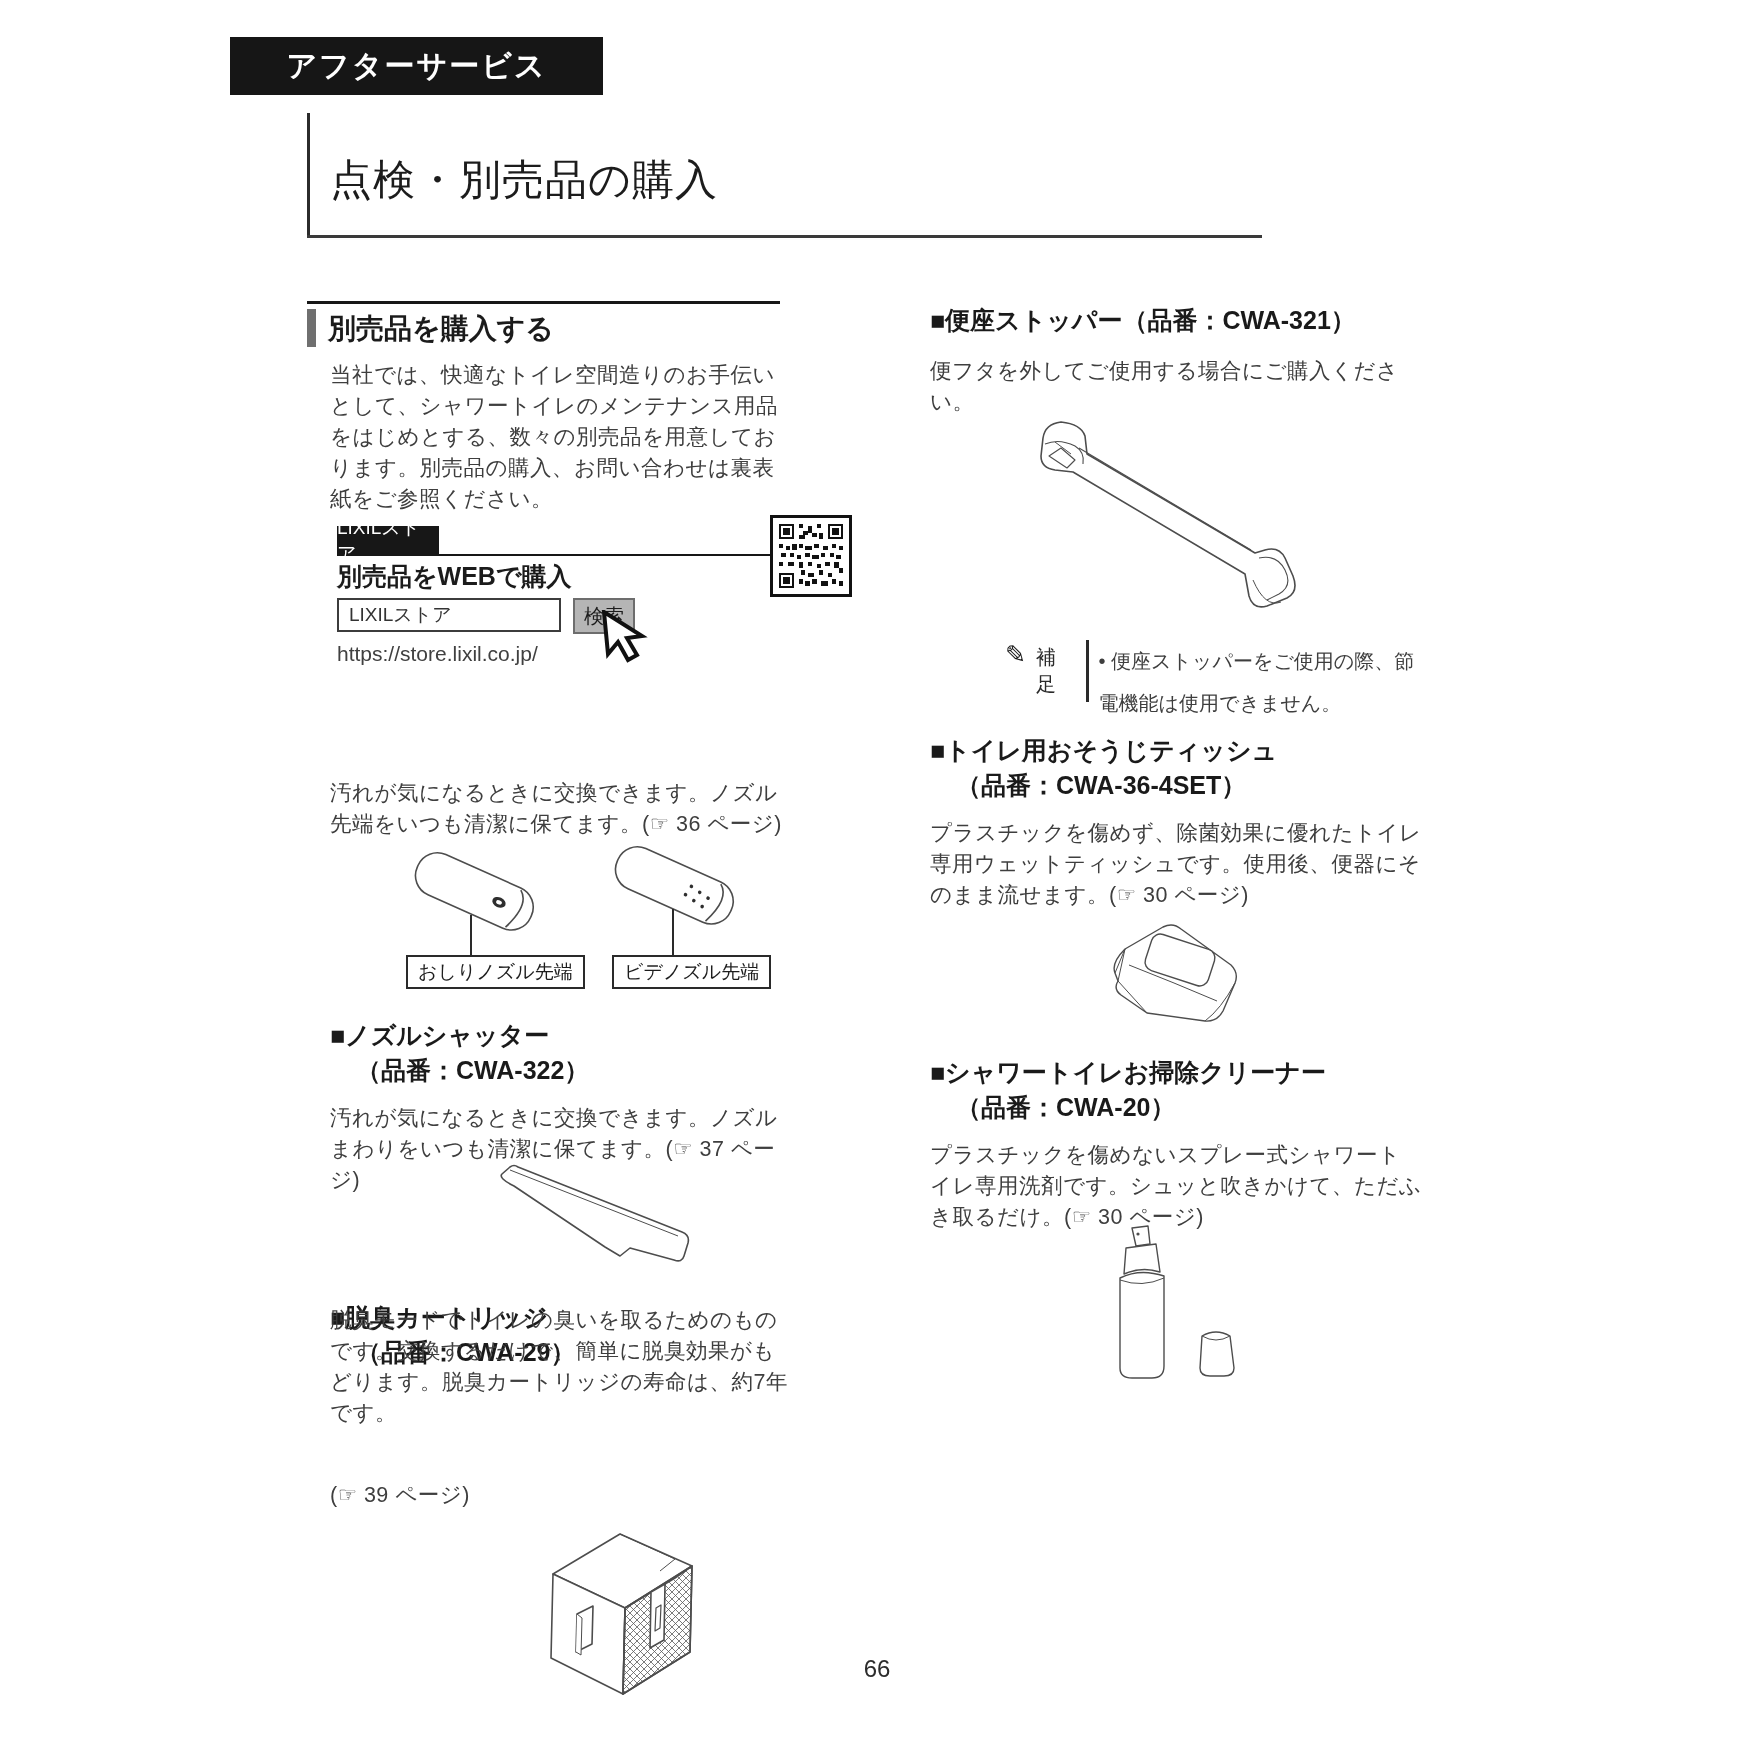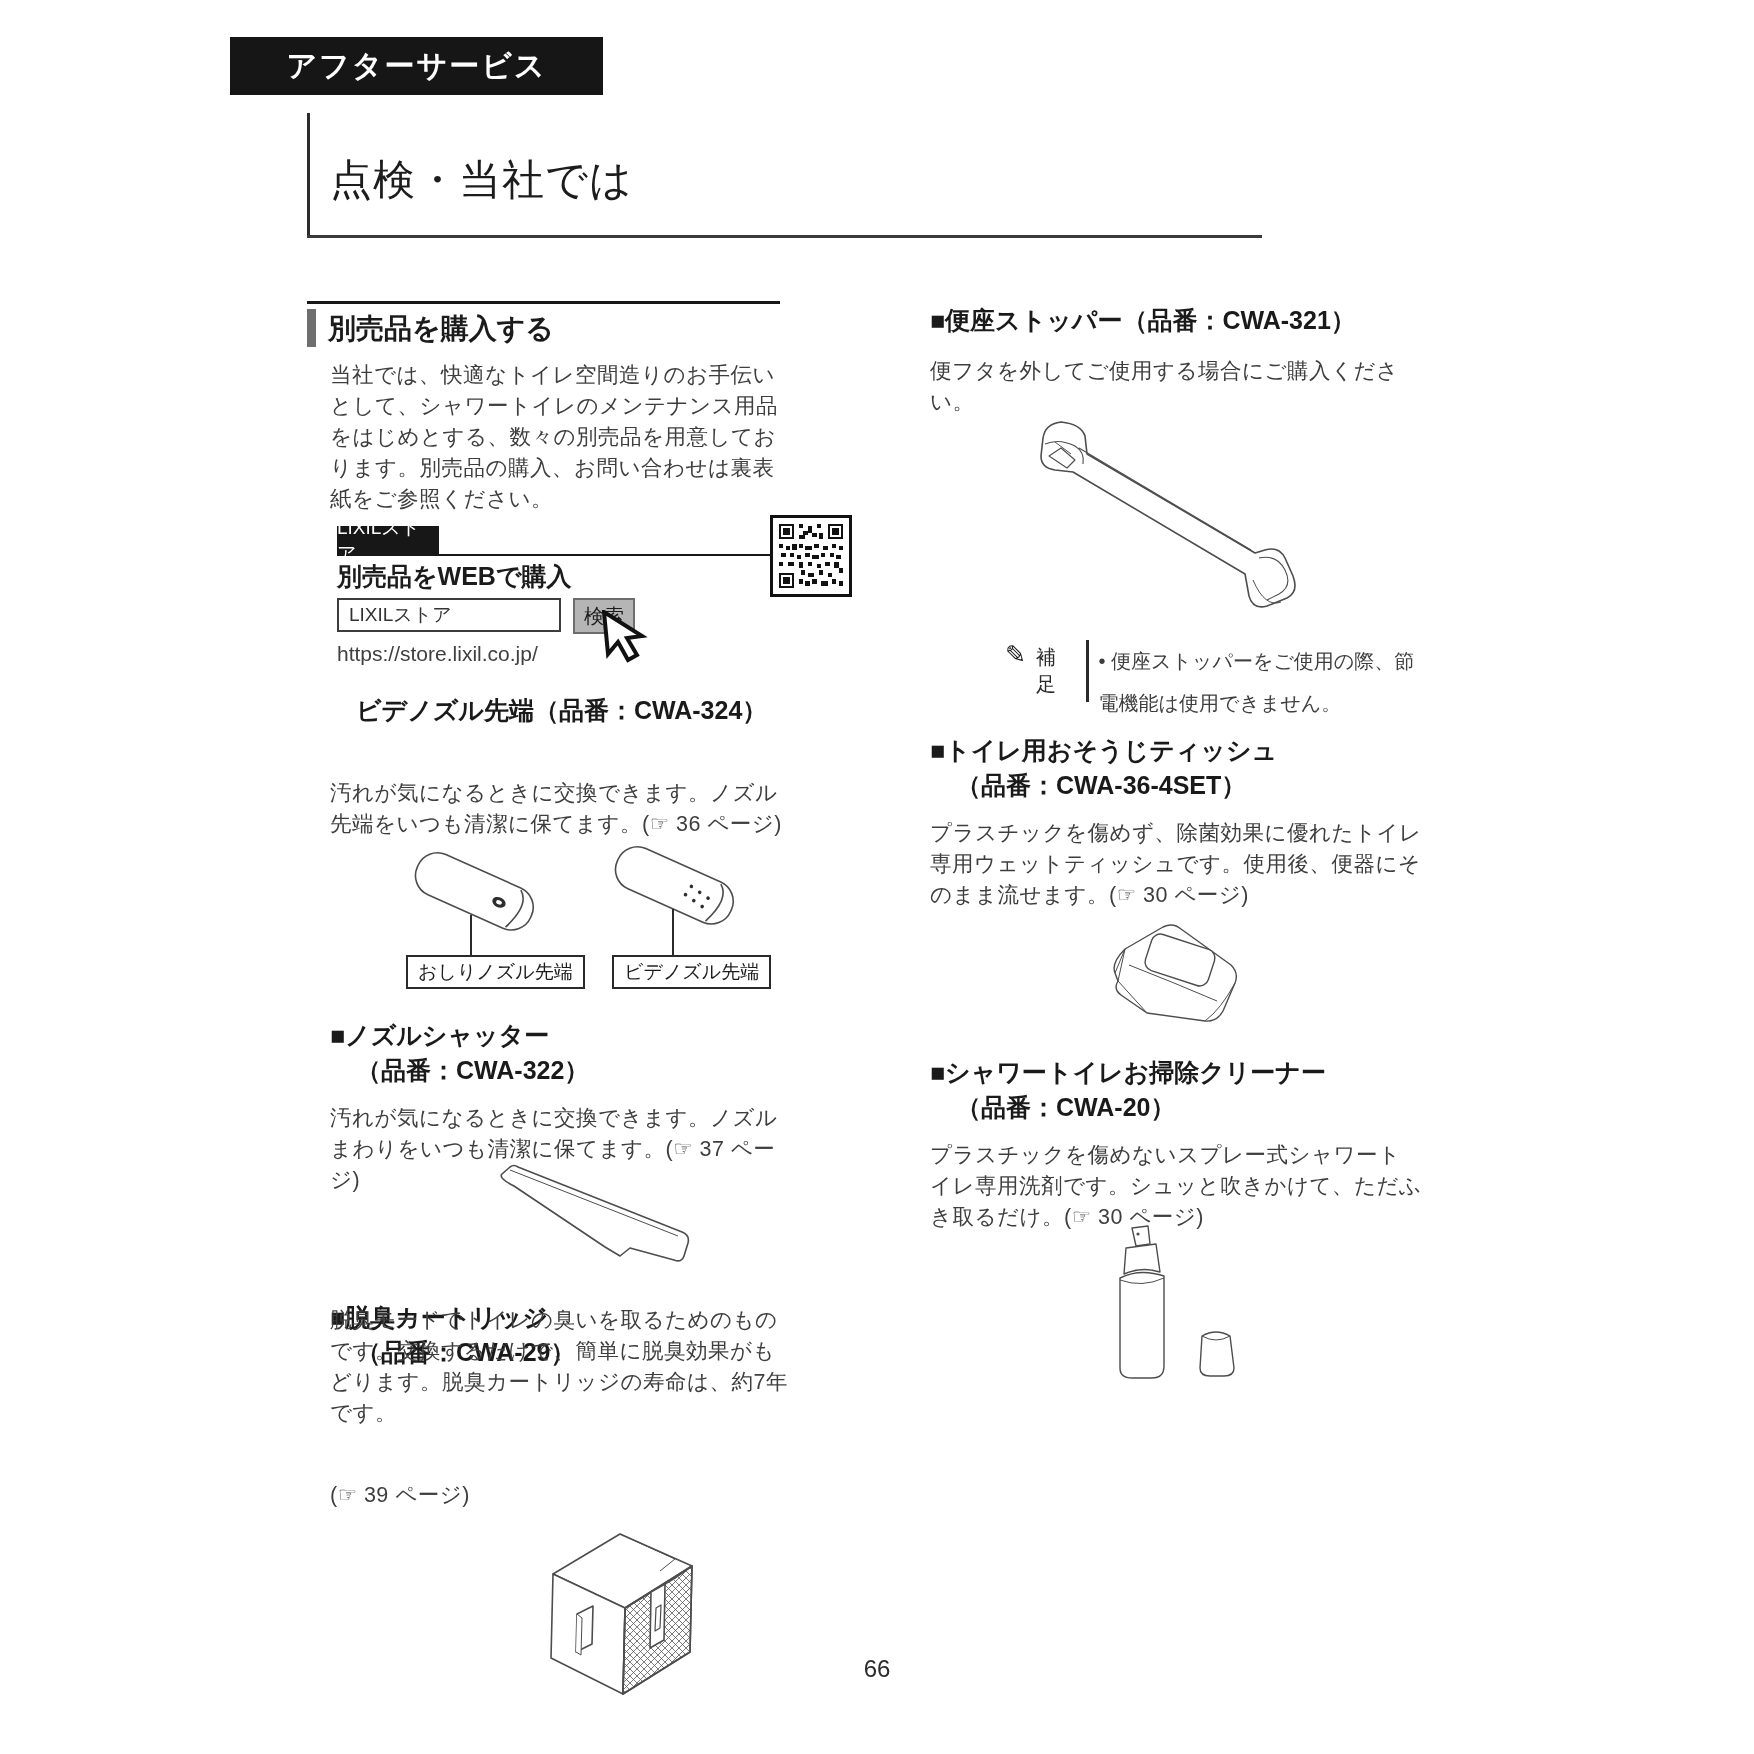--- a/index.html
+++ b/index.html
@@ -54,21 +54,21 @@
   .note-text{font-size:20px;line-height:42px;color:#3e3e3e;width:330px;}
   .footer-page{left:0;top:1655px;width:1754px;text-align:center;font-size:24px;color:#2c2c2c;}
   svg{display:block;}
 </style>
 </head>
 <body>
 
 <div class="abs banner">アフターサービス</div>
 
 <div class="abs title-vline"></div>
-<div class="abs main-title">点検・当社では</div>
+<div class="abs main-title">点検・別売品の購入</div>
 <div class="abs title-rule"></div>
 
 <div class="abs sec-box">
   <div class="sec-bar"></div>
   <div class="sec-heading">別売品を購入する</div>
 </div>
 <div class="abs para p-left" style="left:330px;top:360px;">当社では、快適なトイレ空間造りのお手伝いとして、シャワートイレのメンテナンス用品をはじめとする、数々の別売品を用意しております。別売品の購入、お問い合わせは裏表紙をご参照ください。</div>
 
 <div class="abs store-tag">LIXILストア</div>
 <div class="abs store-line"></div>
@@ -132,21 +132,20 @@
 </div>
 <div class="abs store-headline">別売品をWEBで購入</div>
 <input class="abs search-input" value="LIXILストア" style="">
 <div class="abs search-btn">検索</div>
 <svg class="abs" style="left:598px;top:610px;" width="52" height="56" viewBox="0 0 52 56">
   <path d="M6 2 L10 44 L20 32 L30 50 L39 45 L29 28 L44 26 Z" fill="#fff" stroke="#111" stroke-width="4" stroke-linejoin="miter"></path>
 </svg>
 <div class="abs store-url">https://store.lixil.co.jp/</div>
 
 <div class="abs prod-h" style="left:330px;top:693px;">
-  <div class="l2">ビデノズル先端（品番：CWA-324）</div>
 </div>
 <div class="abs para p-left" style="left:330px;top:778px;">汚れが気になるときに交換できます。ノズル先端をいつも清潔に保てます。(☞ 36 ページ)</div>
 
 <div class="abs" style="left:378px;top:843px;width:410px;height:150px;">
   <svg class="abs" style="left:20px;top:0;" width="160" height="110" viewBox="0 0 160 110">
     <g fill="#fff" stroke="#4d4d4d" stroke-width="1.6" transform="rotate(24 80 50)">
       <rect x="14" y="28" width="124" height="44" rx="21"></rect>
       <path d="M118 30 q14 10 1 40" fill="none"></path>
       <ellipse cx="103" cy="50" rx="7" ry="5" fill="#2e2e2e" stroke="none"></ellipse>
       <ellipse cx="103" cy="50" rx="3" ry="2" fill="#fff" stroke="none"></ellipse>

